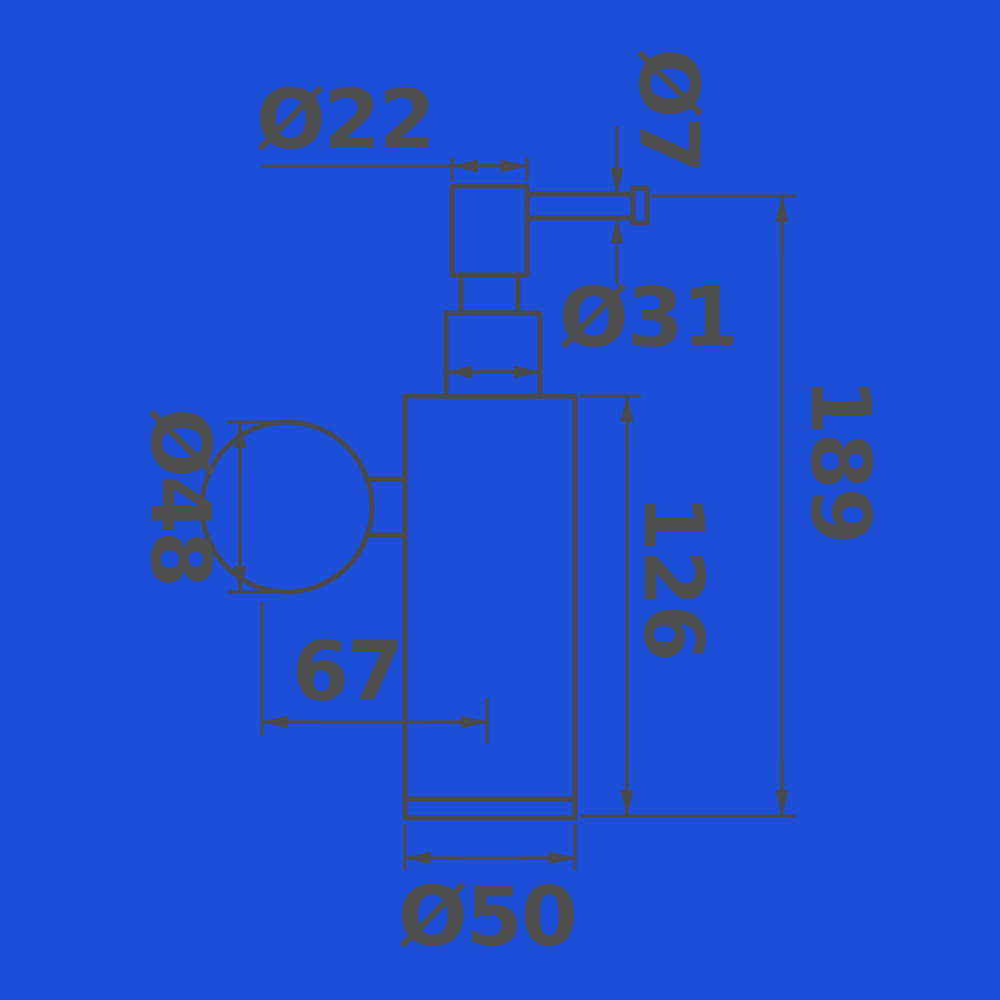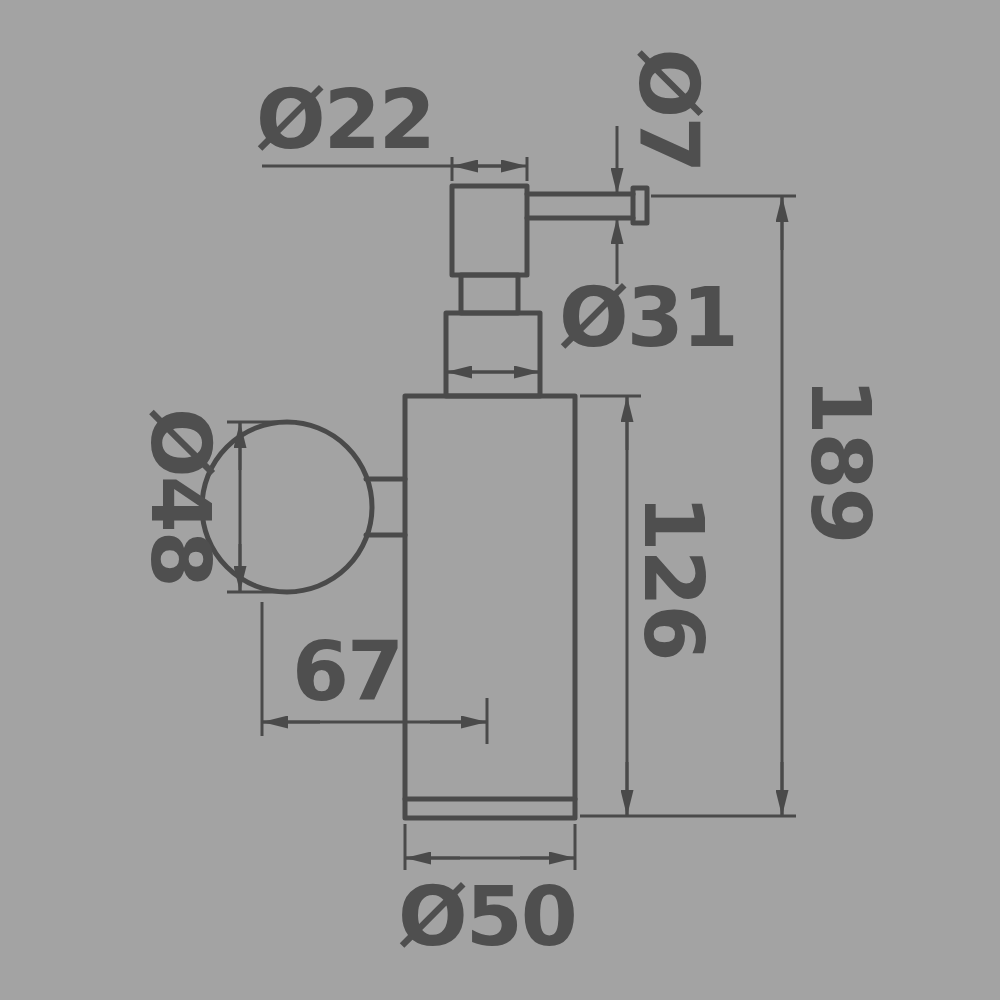--- a/index.html
+++ b/index.html
@@ -7,21 +7,21 @@
     padding: 0;
     background: #ffffff;
     width: 1000px;
     height: 1000px;
     overflow: hidden;
   }
   .stage {
     width: 1000px;
     height: 1000px;
     position: relative;
-    background: #a3a3a3;
+    background: #1d4ed8;
     text-align: right;
   }
   svg { display: block; }
   .obj {
     fill: none;
     stroke: #4a4a4a;
     stroke-width: 5;
     stroke-linecap: round;
     stroke-linejoin: round;
   }

